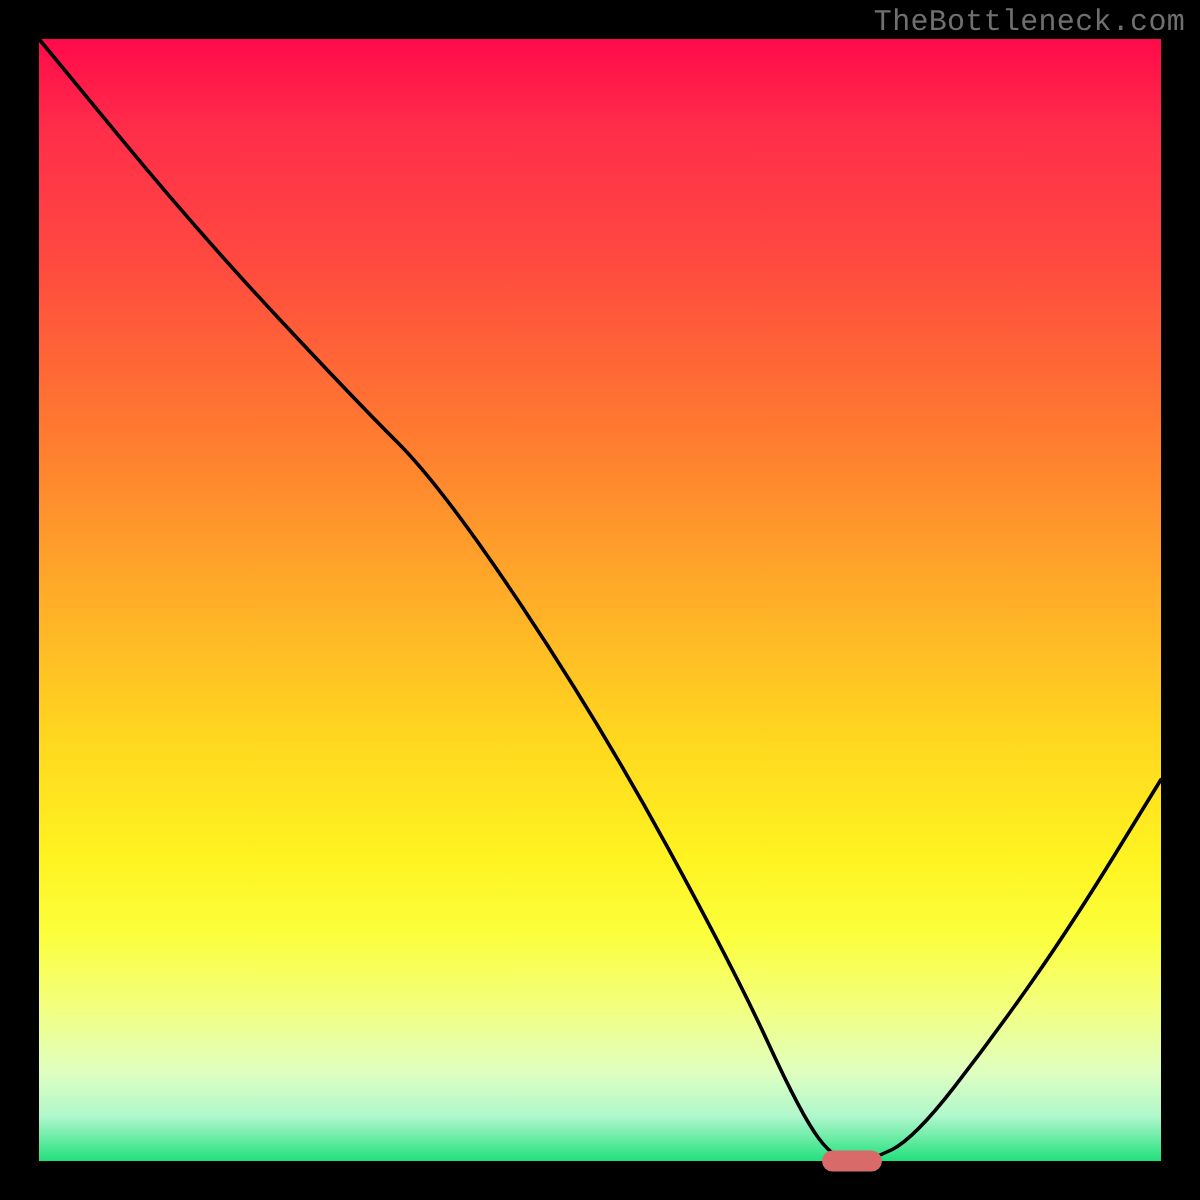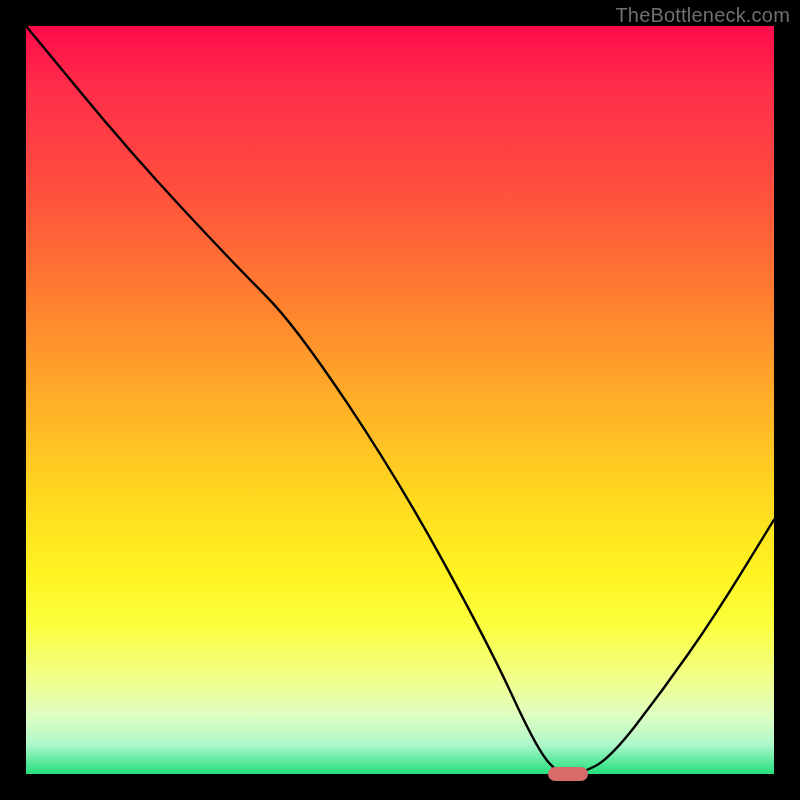--- a/index.html
+++ b/index.html
@@ -50,21 +50,21 @@
     width: 40px;
     height: 14px;
     border-radius: 7px;
     background: #d86a6a;
     transform: translate(-50%, -50%);
   }
   .watermark {
     position: absolute;
     top: 4px;
     right: 10px;
-    font-family: Liberation Sans, sans-serif;
+    font-family: Liberation Mono, monospace;
     font-size: 20px;
     letter-spacing: 0.2px;
     color: #6f6f6f;
     user-select: none;
   }
 </style>
 </head>
 <body>
 
 <div class="outer">

